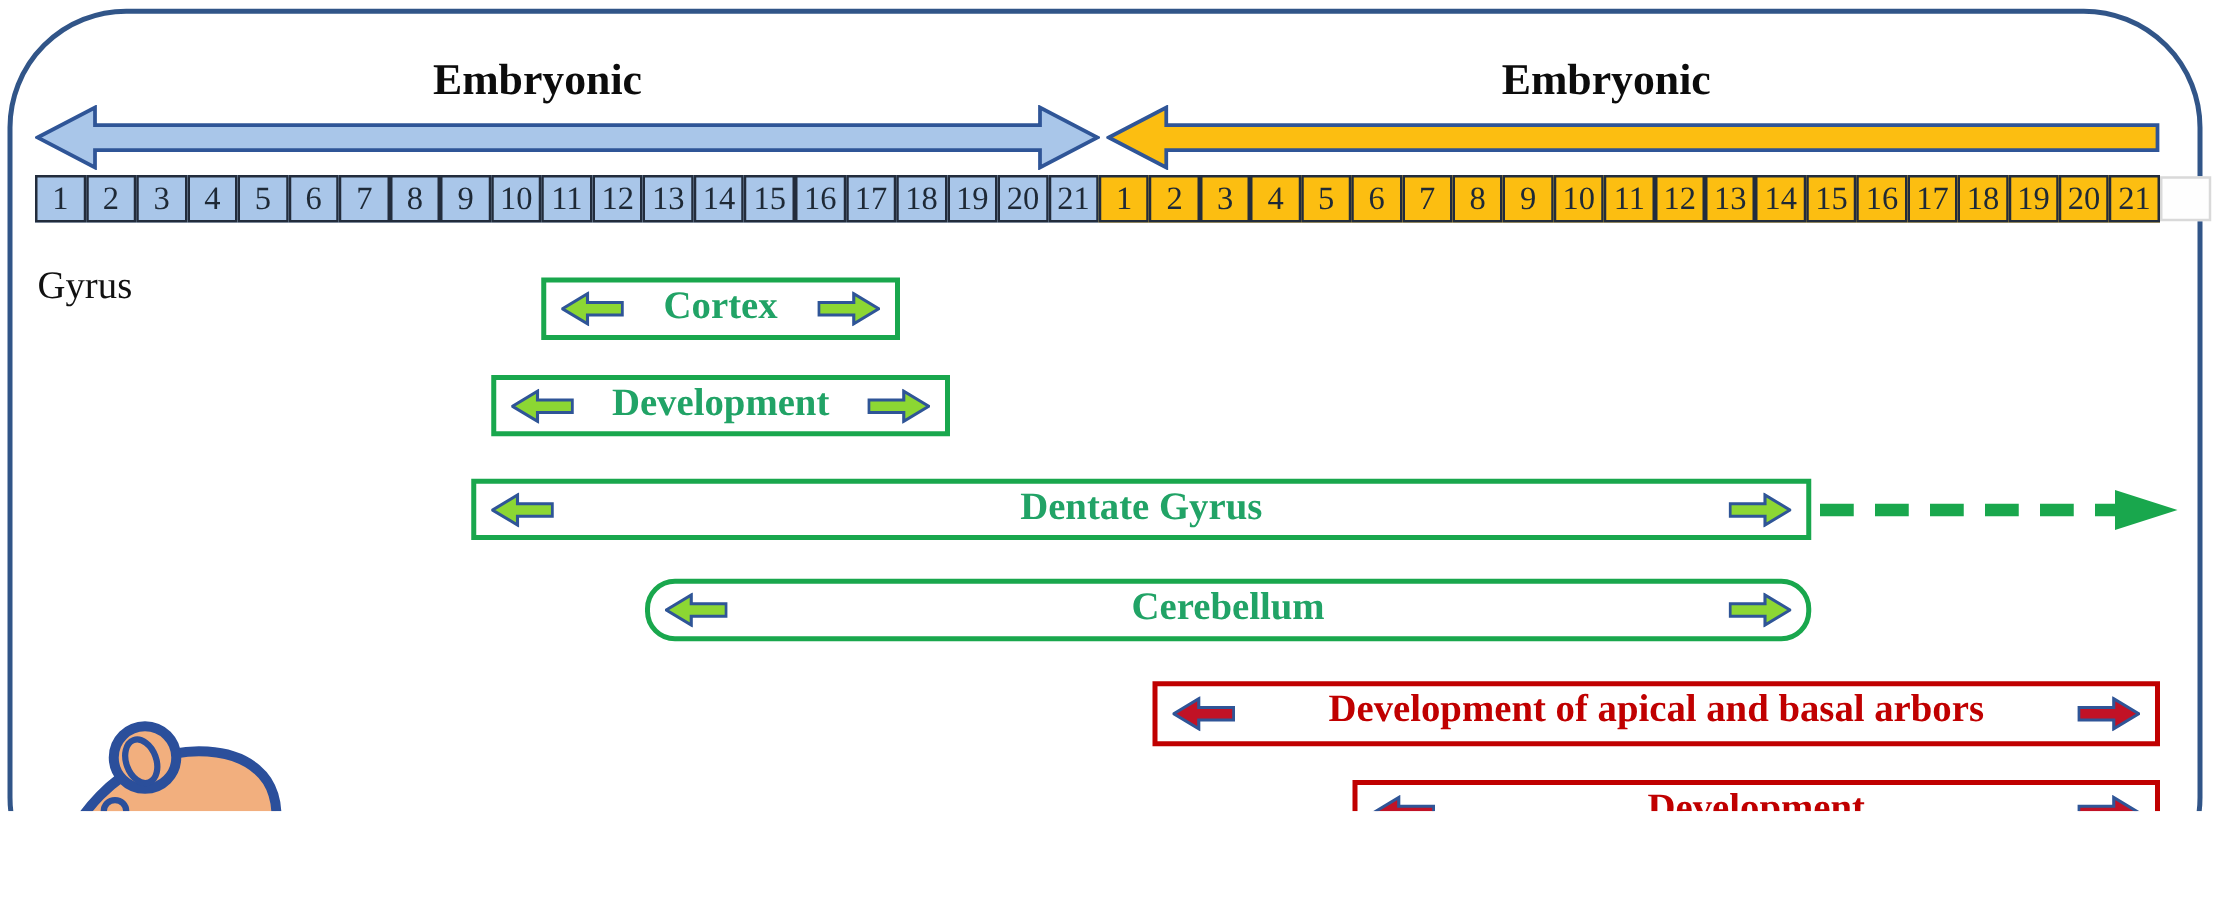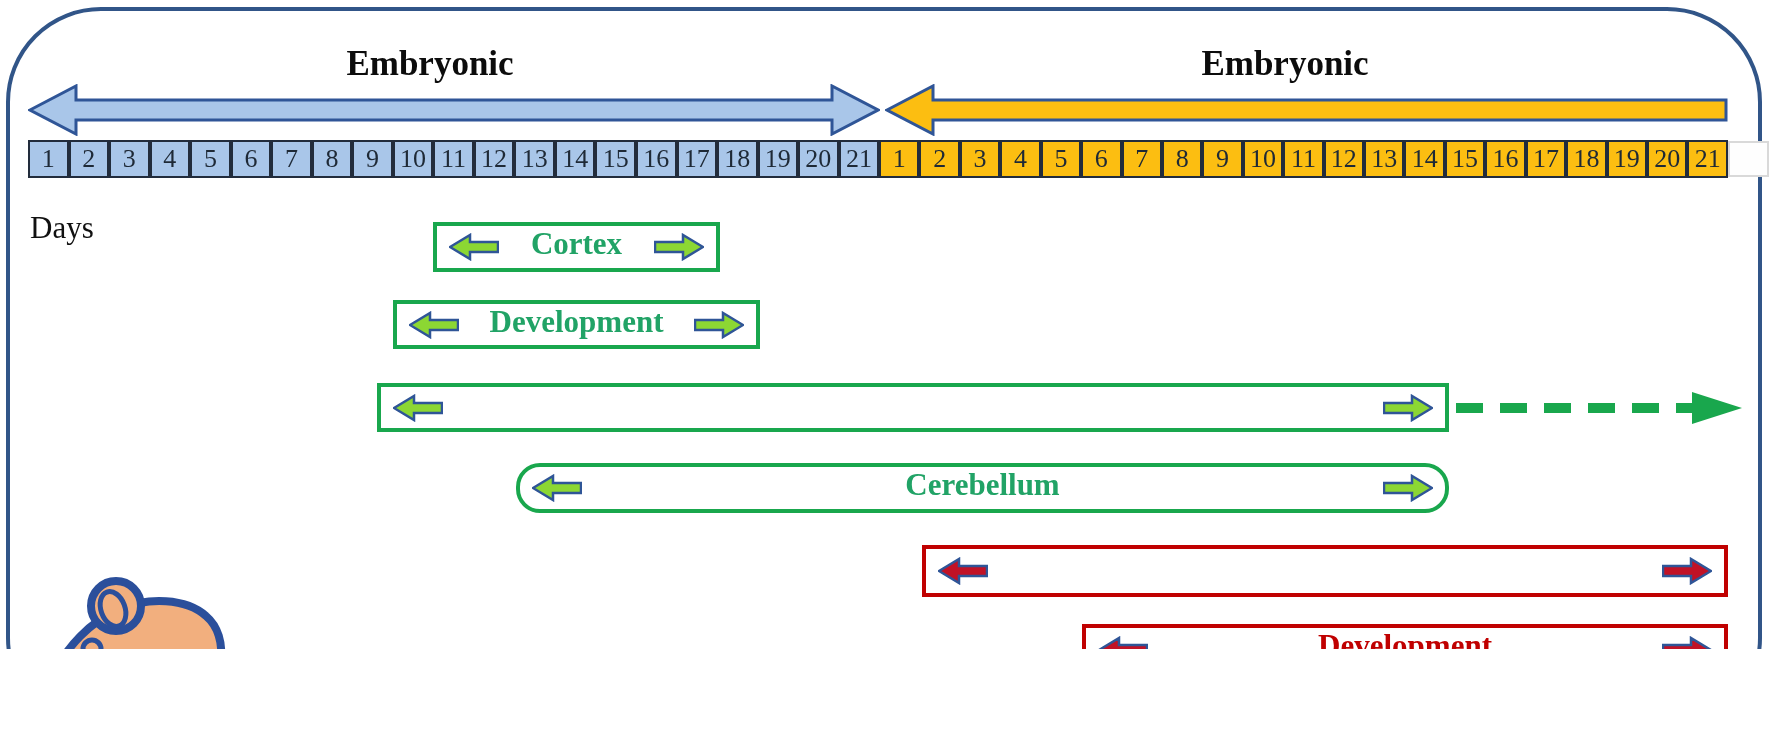--- a/index.html
+++ b/index.html
@@ -105,21 +105,21 @@
       <div class="day-cell postnatal">15</div>
       <div class="day-cell postnatal">16</div>
       <div class="day-cell postnatal">17</div>
       <div class="day-cell postnatal">18</div>
       <div class="day-cell postnatal">19</div>
       <div class="day-cell postnatal">20</div>
       <div class="day-cell postnatal">21</div>
     </div>
   <div id="ghost-cell"></div>
 
-  <div id="days-label">Days</div>
+  <div id="days-label">Gyrus</div>
 
   <div id="bars">
       <div class="bar green" style="left: 433px; top: 222px; width: 287px; height: 50px;">
         <svg viewBox="0 0 50 28" class="edge-arrow left">
           <polygon points="1,14 21,2 21,9 49,9 49,19 21,19 21,26" style="fill: var(--green-arrow); stroke: var(--arrow-outline); stroke-width: 2.5;"></polygon>
         </svg>
         <svg viewBox="0 0 50 28" class="edge-arrow right">
           <polygon points="49,14 29,2 29,9 1,9 1,19 29,19 29,26" style="fill: var(--green-arrow); stroke: var(--arrow-outline); stroke-width: 2.5;"></polygon>
         </svg>
         <span class="bar-label">Cortex</span>
@@ -133,37 +133,39 @@
         </svg>
         <span class="bar-label">Development</span>
       </div>
       <div class="bar green" style="left: 377px; top: 383px; width: 1072px; height: 49px;">
         <svg viewBox="0 0 50 28" class="edge-arrow left">
           <polygon points="1,14 21,2 21,9 49,9 49,19 21,19 21,26" style="fill: var(--green-arrow); stroke: var(--arrow-outline); stroke-width: 2.5;"></polygon>
         </svg>
         <svg viewBox="0 0 50 28" class="edge-arrow right">
           <polygon points="49,14 29,2 29,9 1,9 1,19 29,19 29,26" style="fill: var(--green-arrow); stroke: var(--arrow-outline); stroke-width: 2.5;"></polygon>
         </svg>
+        <span class="bar-label">Dentate Gyrus</span>
       </div>
       <div class="bar green" style="left: 516px; top: 463px; width: 933px; height: 50px; border-radius: 24px;">
         <svg viewBox="0 0 50 28" class="edge-arrow left">
           <polygon points="1,14 21,2 21,9 49,9 49,19 21,19 21,26" style="fill: var(--green-arrow); stroke: var(--arrow-outline); stroke-width: 2.5;"></polygon>
         </svg>
         <svg viewBox="0 0 50 28" class="edge-arrow right">
           <polygon points="49,14 29,2 29,9 1,9 1,19 29,19 29,26" style="fill: var(--green-arrow); stroke: var(--arrow-outline); stroke-width: 2.5;"></polygon>
         </svg>
         <span class="bar-label">Cerebellum</span>
       </div>
       <div class="bar red" style="left: 922px; top: 545px; width: 806px; height: 52px;">
         <svg viewBox="0 0 50 28" class="edge-arrow left">
           <polygon points="1,14 21,2 21,9 49,9 49,19 21,19 21,26" style="fill: var(--red-arrow); stroke: var(--arrow-outline); stroke-width: 2.5;"></polygon>
         </svg>
         <svg viewBox="0 0 50 28" class="edge-arrow right">
           <polygon points="49,14 29,2 29,9 1,9 1,19 29,19 29,26" style="fill: var(--red-arrow); stroke: var(--arrow-outline); stroke-width: 2.5;"></polygon>
         </svg>
+        <span class="bar-label">Development of apical and basal arbors</span>
       </div>
       <div class="bar red" style="left: 1082px; top: 624px; width: 646px; height: 51px;">
         <svg viewBox="0 0 50 28" class="edge-arrow left">
           <polygon points="1,14 21,2 21,9 49,9 49,19 21,19 21,26" style="fill: var(--red-arrow); stroke: var(--arrow-outline); stroke-width: 2.5;"></polygon>
         </svg>
         <svg viewBox="0 0 50 28" class="edge-arrow right">
           <polygon points="49,14 29,2 29,9 1,9 1,19 29,19 29,26" style="fill: var(--red-arrow); stroke: var(--arrow-outline); stroke-width: 2.5;"></polygon>
         </svg>
         <span class="bar-label">Development</span>
       </div>

